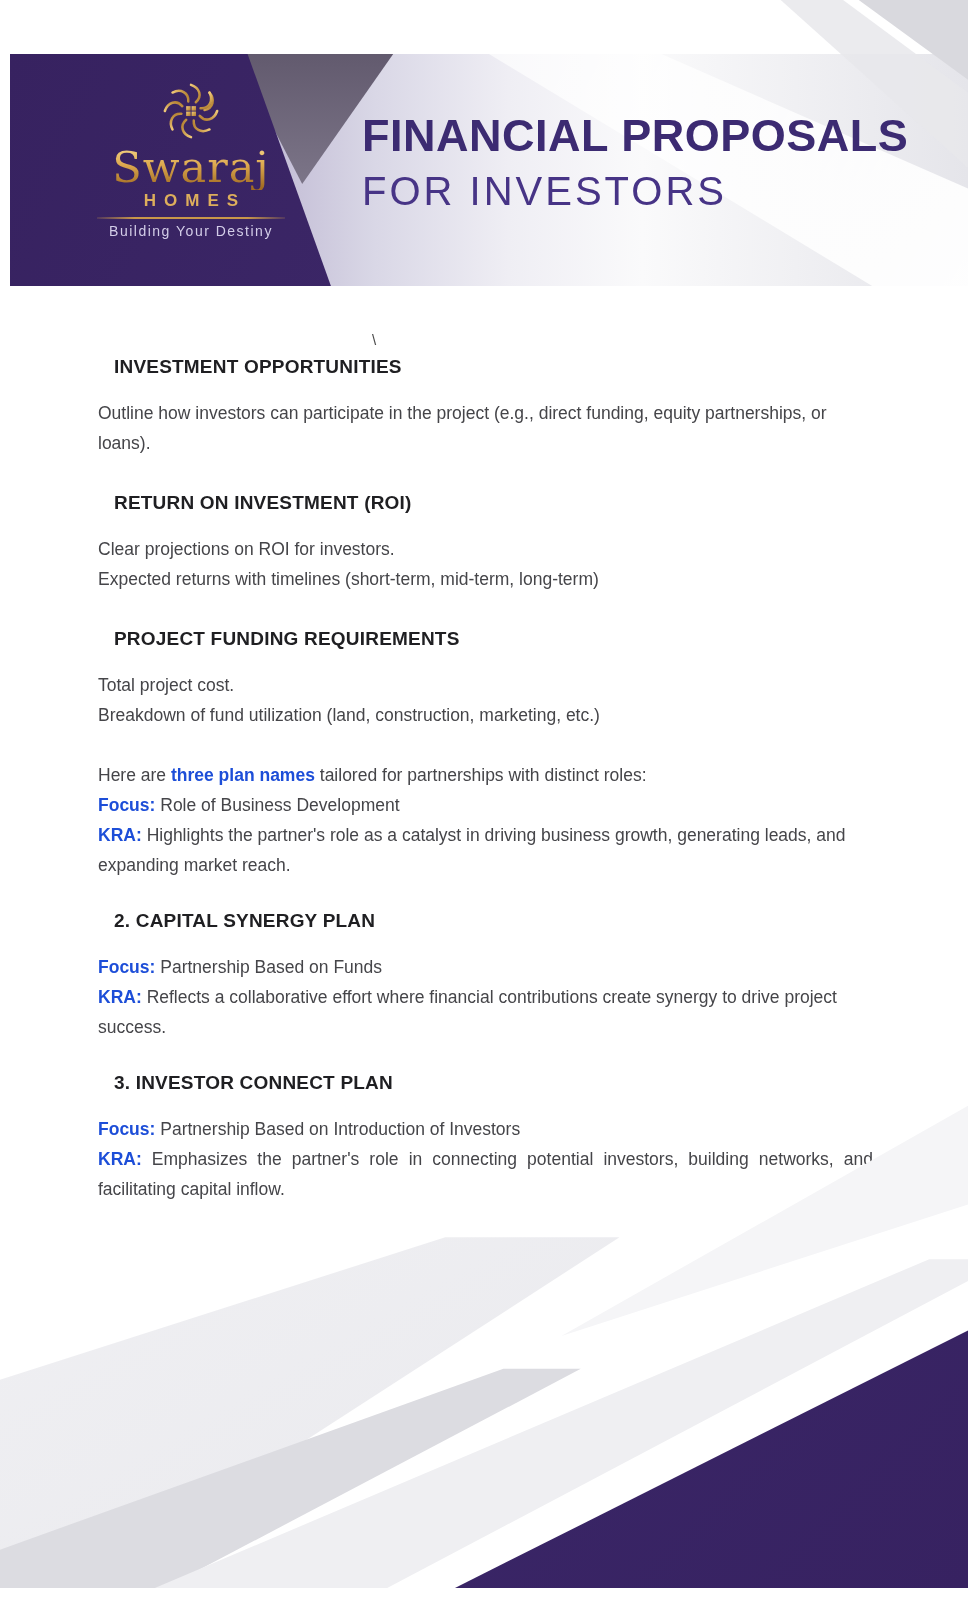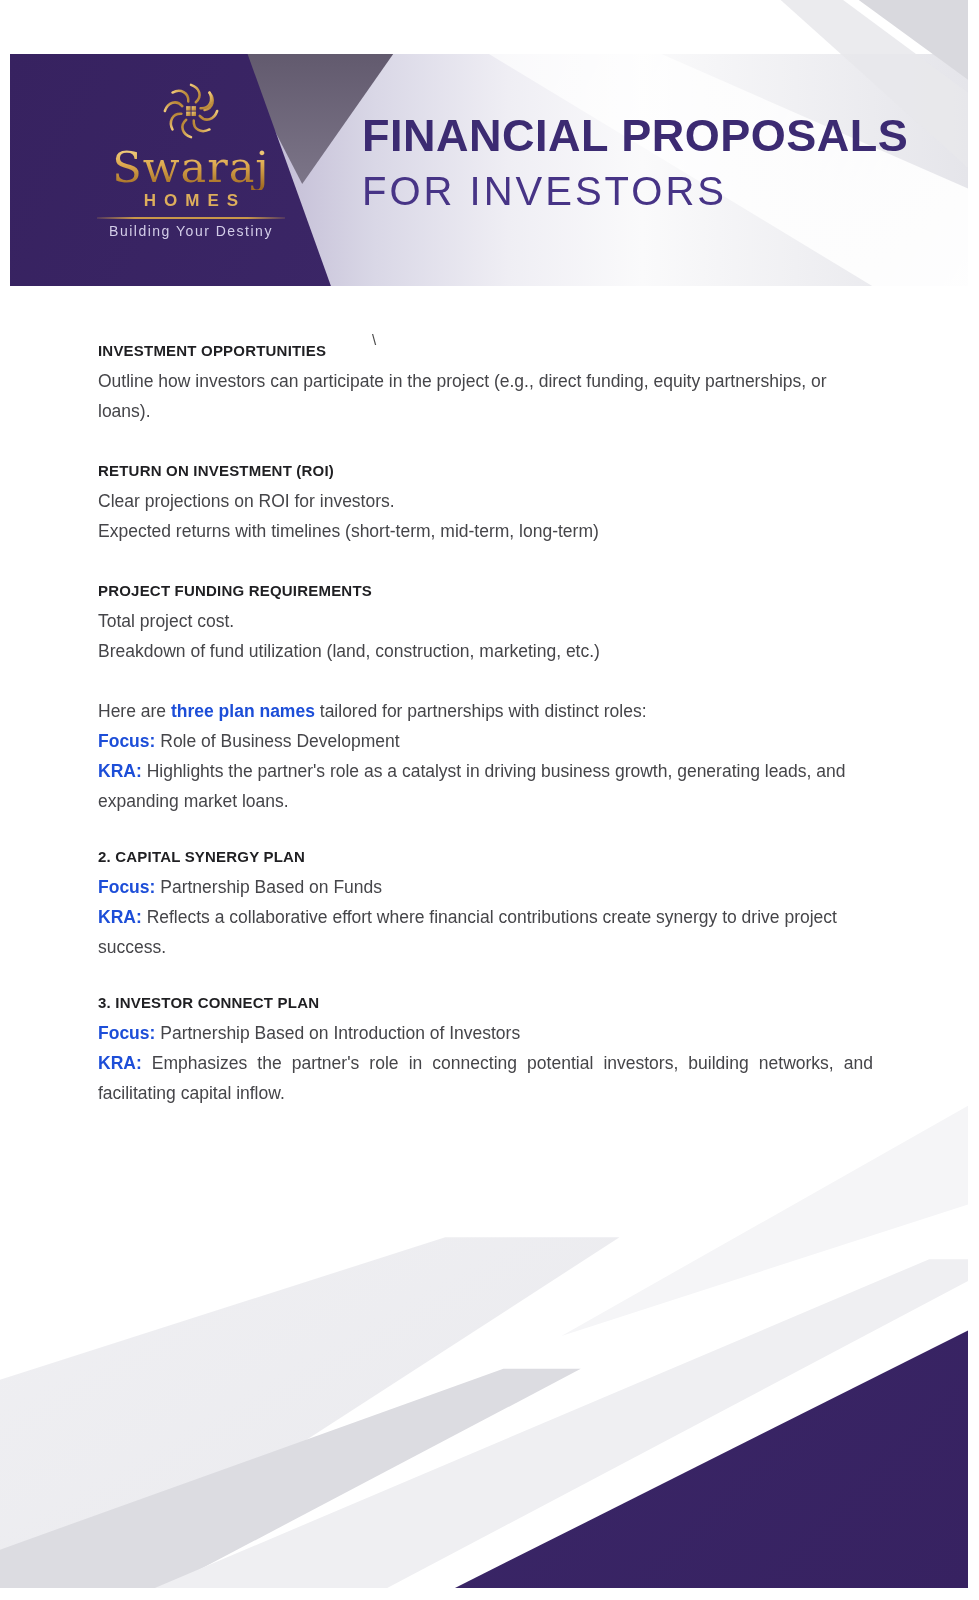--- a/index.html
+++ b/index.html
@@ -46,21 +46,21 @@
   .title{position:absolute;left:352px;top:56px;}
   .title-1{font-size:45px;line-height:52px;font-weight:700;letter-spacing:.5px;color:#3c2b72;}
   .title-2{font-size:40px;line-height:46px;font-weight:400;letter-spacing:3px;color:#473486;margin-top:6px;}
   
   .tr-band-1{position:absolute;left:745px;top:0;width:223px;height:190px;
     clip-path:polygon(51% 0,100% 0,100% 42%);background:#d9d9de;}
   .tr-band-2{position:absolute;left:745px;top:0;width:223px;height:210px;
     clip-path:polygon(16% 0,44% 0,100% 44%,100% 80%);background:#e7e7eb;opacity:.85;}
   
   .content{position:absolute;left:98px;top:336px;width:775px;font-size:17.5px;line-height:30px;color:#454549;}
-  .content h3{font-size:15px;line-height:30px;margin:0;font-weight:700;color:#1f1f22;letter-spacing:.2px;}
+  .content h3{font-size:19px;line-height:30px;margin:16px;font-weight:700;color:#1f1f22;letter-spacing:.2px;}
   .content p{margin:0;}
   .sec{margin-bottom:30px;}
   .intro{margin-bottom:26px;}
   .plan{margin-bottom:26px;}
   .blk{color:#1d4ed8;font-weight:700;}
   .justify{text-align:justify;}
   .stray-mark{position:absolute;left:372px;top:331px;font-size:15px;color:#4a4a4a;}
   
   .bottom-decor{position:absolute;left:0;top:1040px;width:968px;height:548px;}
   .bd{position:absolute;inset:0;}
@@ -145,21 +145,21 @@
       <h3>PROJECT FUNDING REQUIREMENTS</h3>
       <p>Total project cost.</p>
       <p>Breakdown of fund utilization (land, construction, marketing, etc.)</p>
     </div>
 
 
     <p class="intro"><span>Here are </span><span class="blk">three plan names</span><span> tailored for partnerships with distinct roles:</span></p>
 
     <div class="plan">
       <p><span class="blk">Focus:</span> <span>Role of Business Development</span></p>
-      <p><span class="blk">KRA:</span> <span>Highlights the partner's role as a catalyst in driving business growth, generating leads, and expanding market loans.</span></p>
+      <p><span class="blk">KRA:</span> <span>Highlights the partner's role as a catalyst in driving business growth, generating leads, and expanding market reach.</span></p>
     </div>
 
     <div class="plan">
       <h3>2. CAPITAL SYNERGY PLAN</h3>
       <p><span class="blk">Focus:</span> <span>Partnership Based on Funds</span></p>
       <p><span class="blk">KRA:</span> <span>Reflects a collaborative effort where financial contributions create synergy to drive project success.</span></p>
     </div>
 
     <div class="plan">
       <h3>3. INVESTOR CONNECT PLAN</h3>

